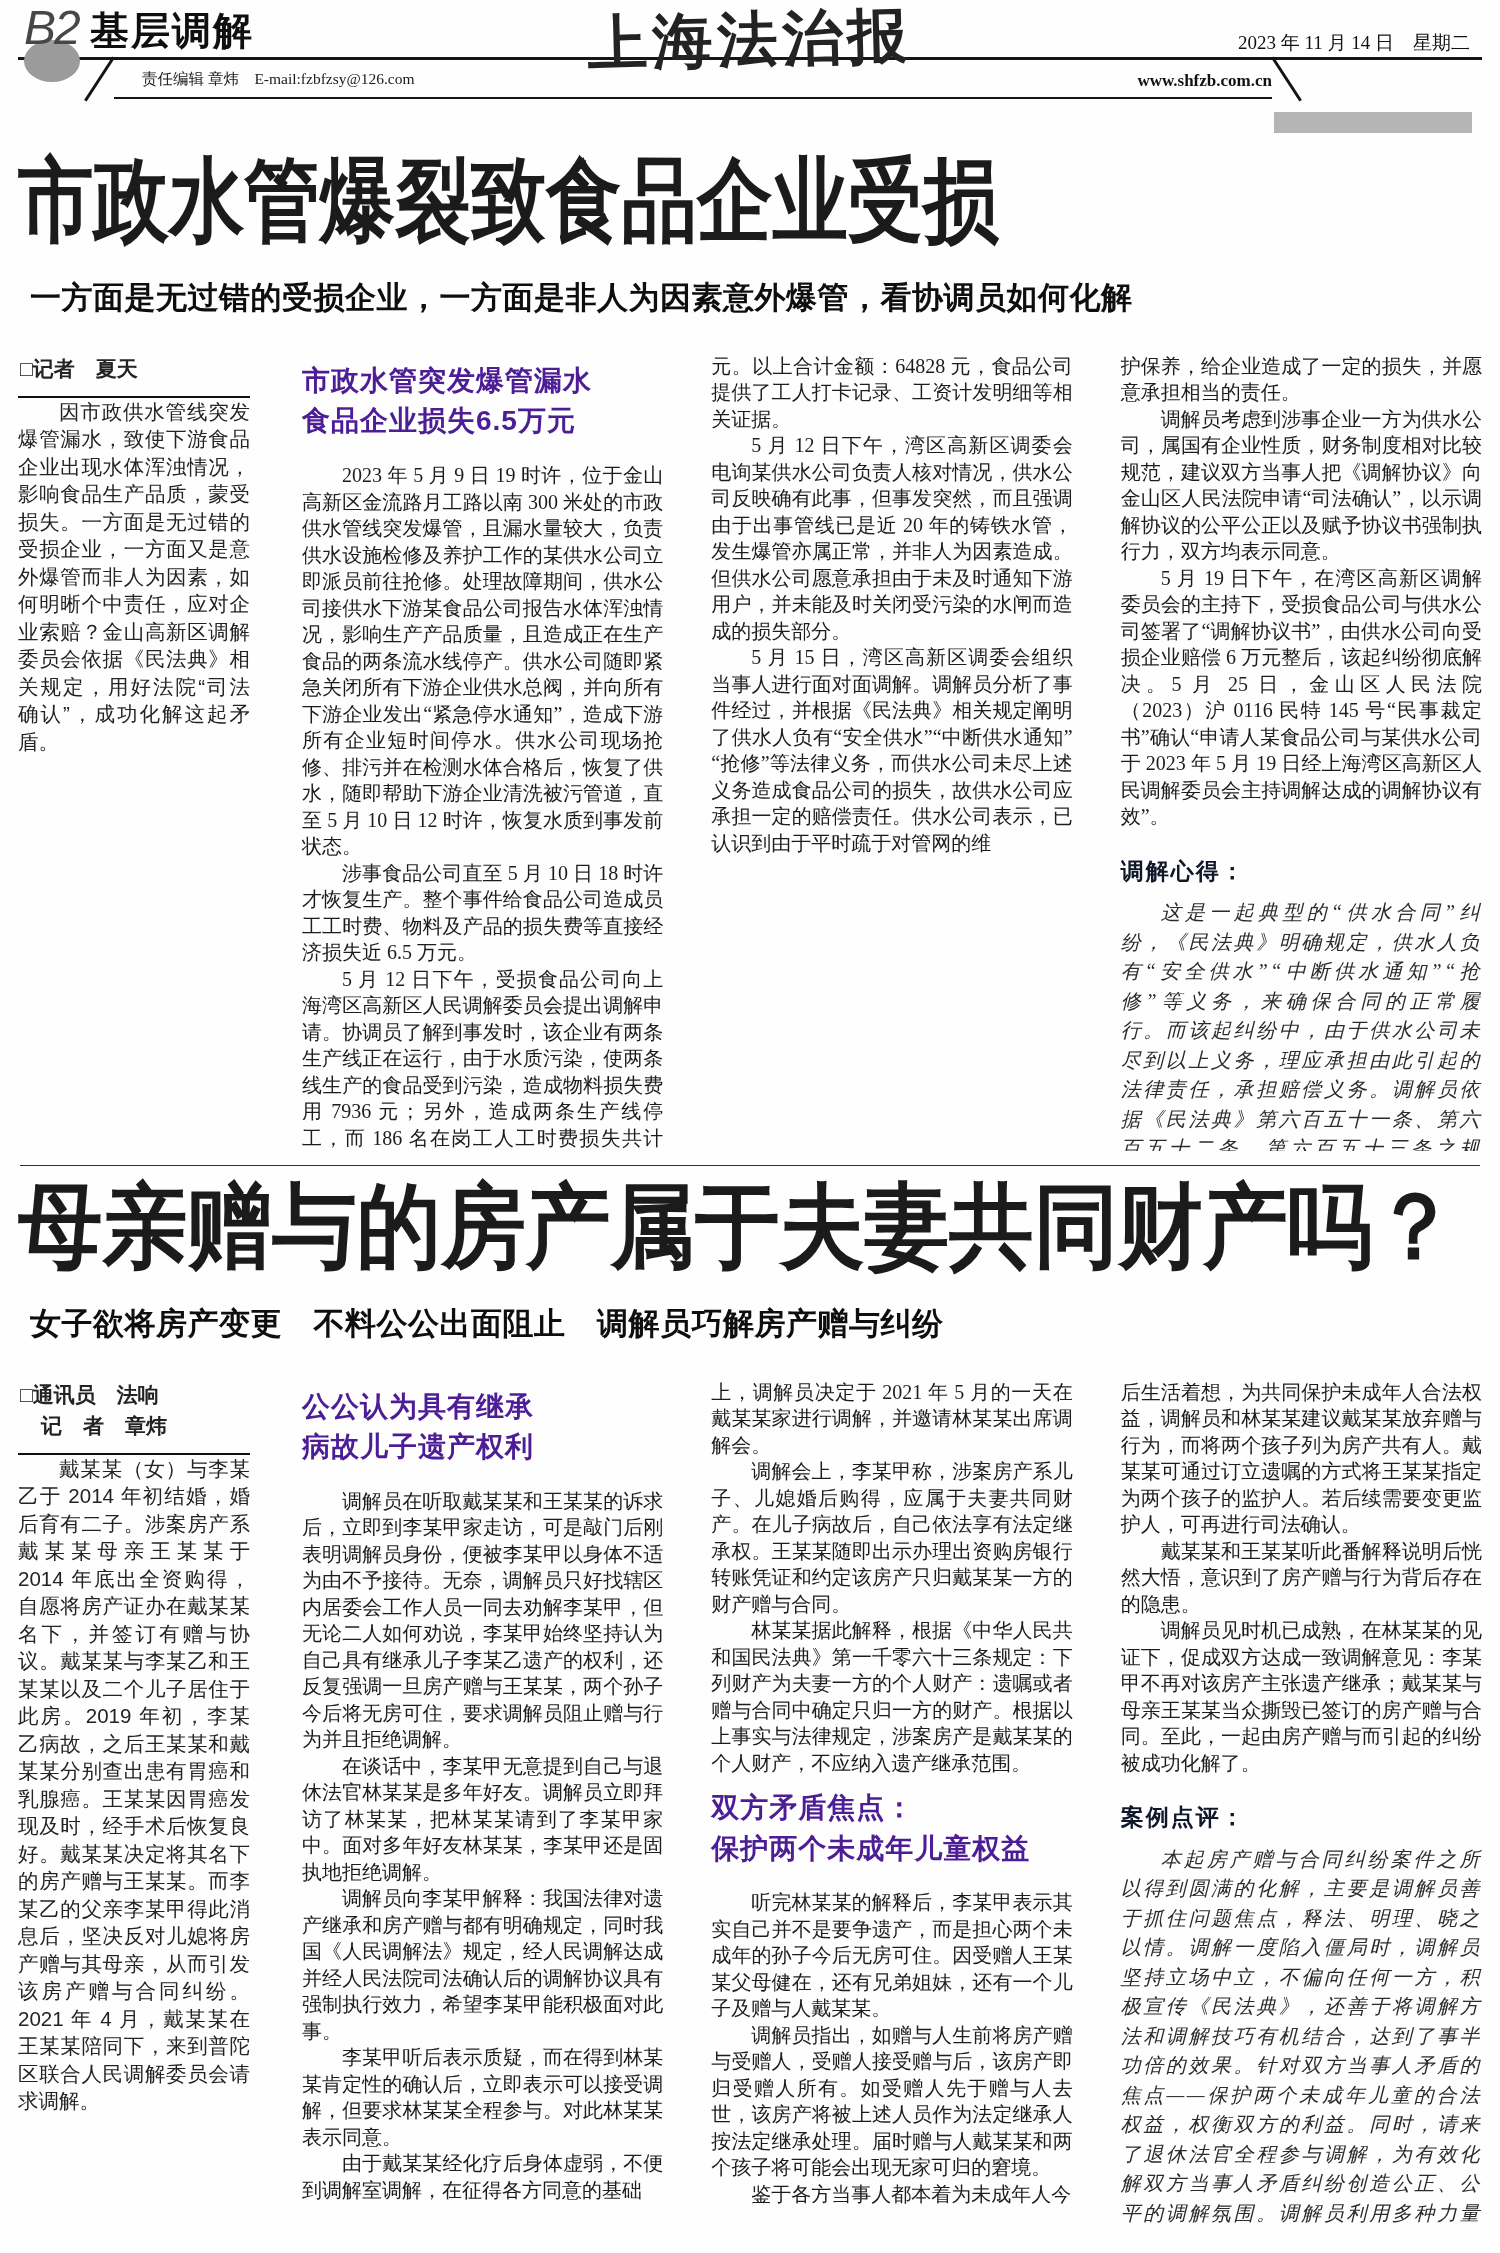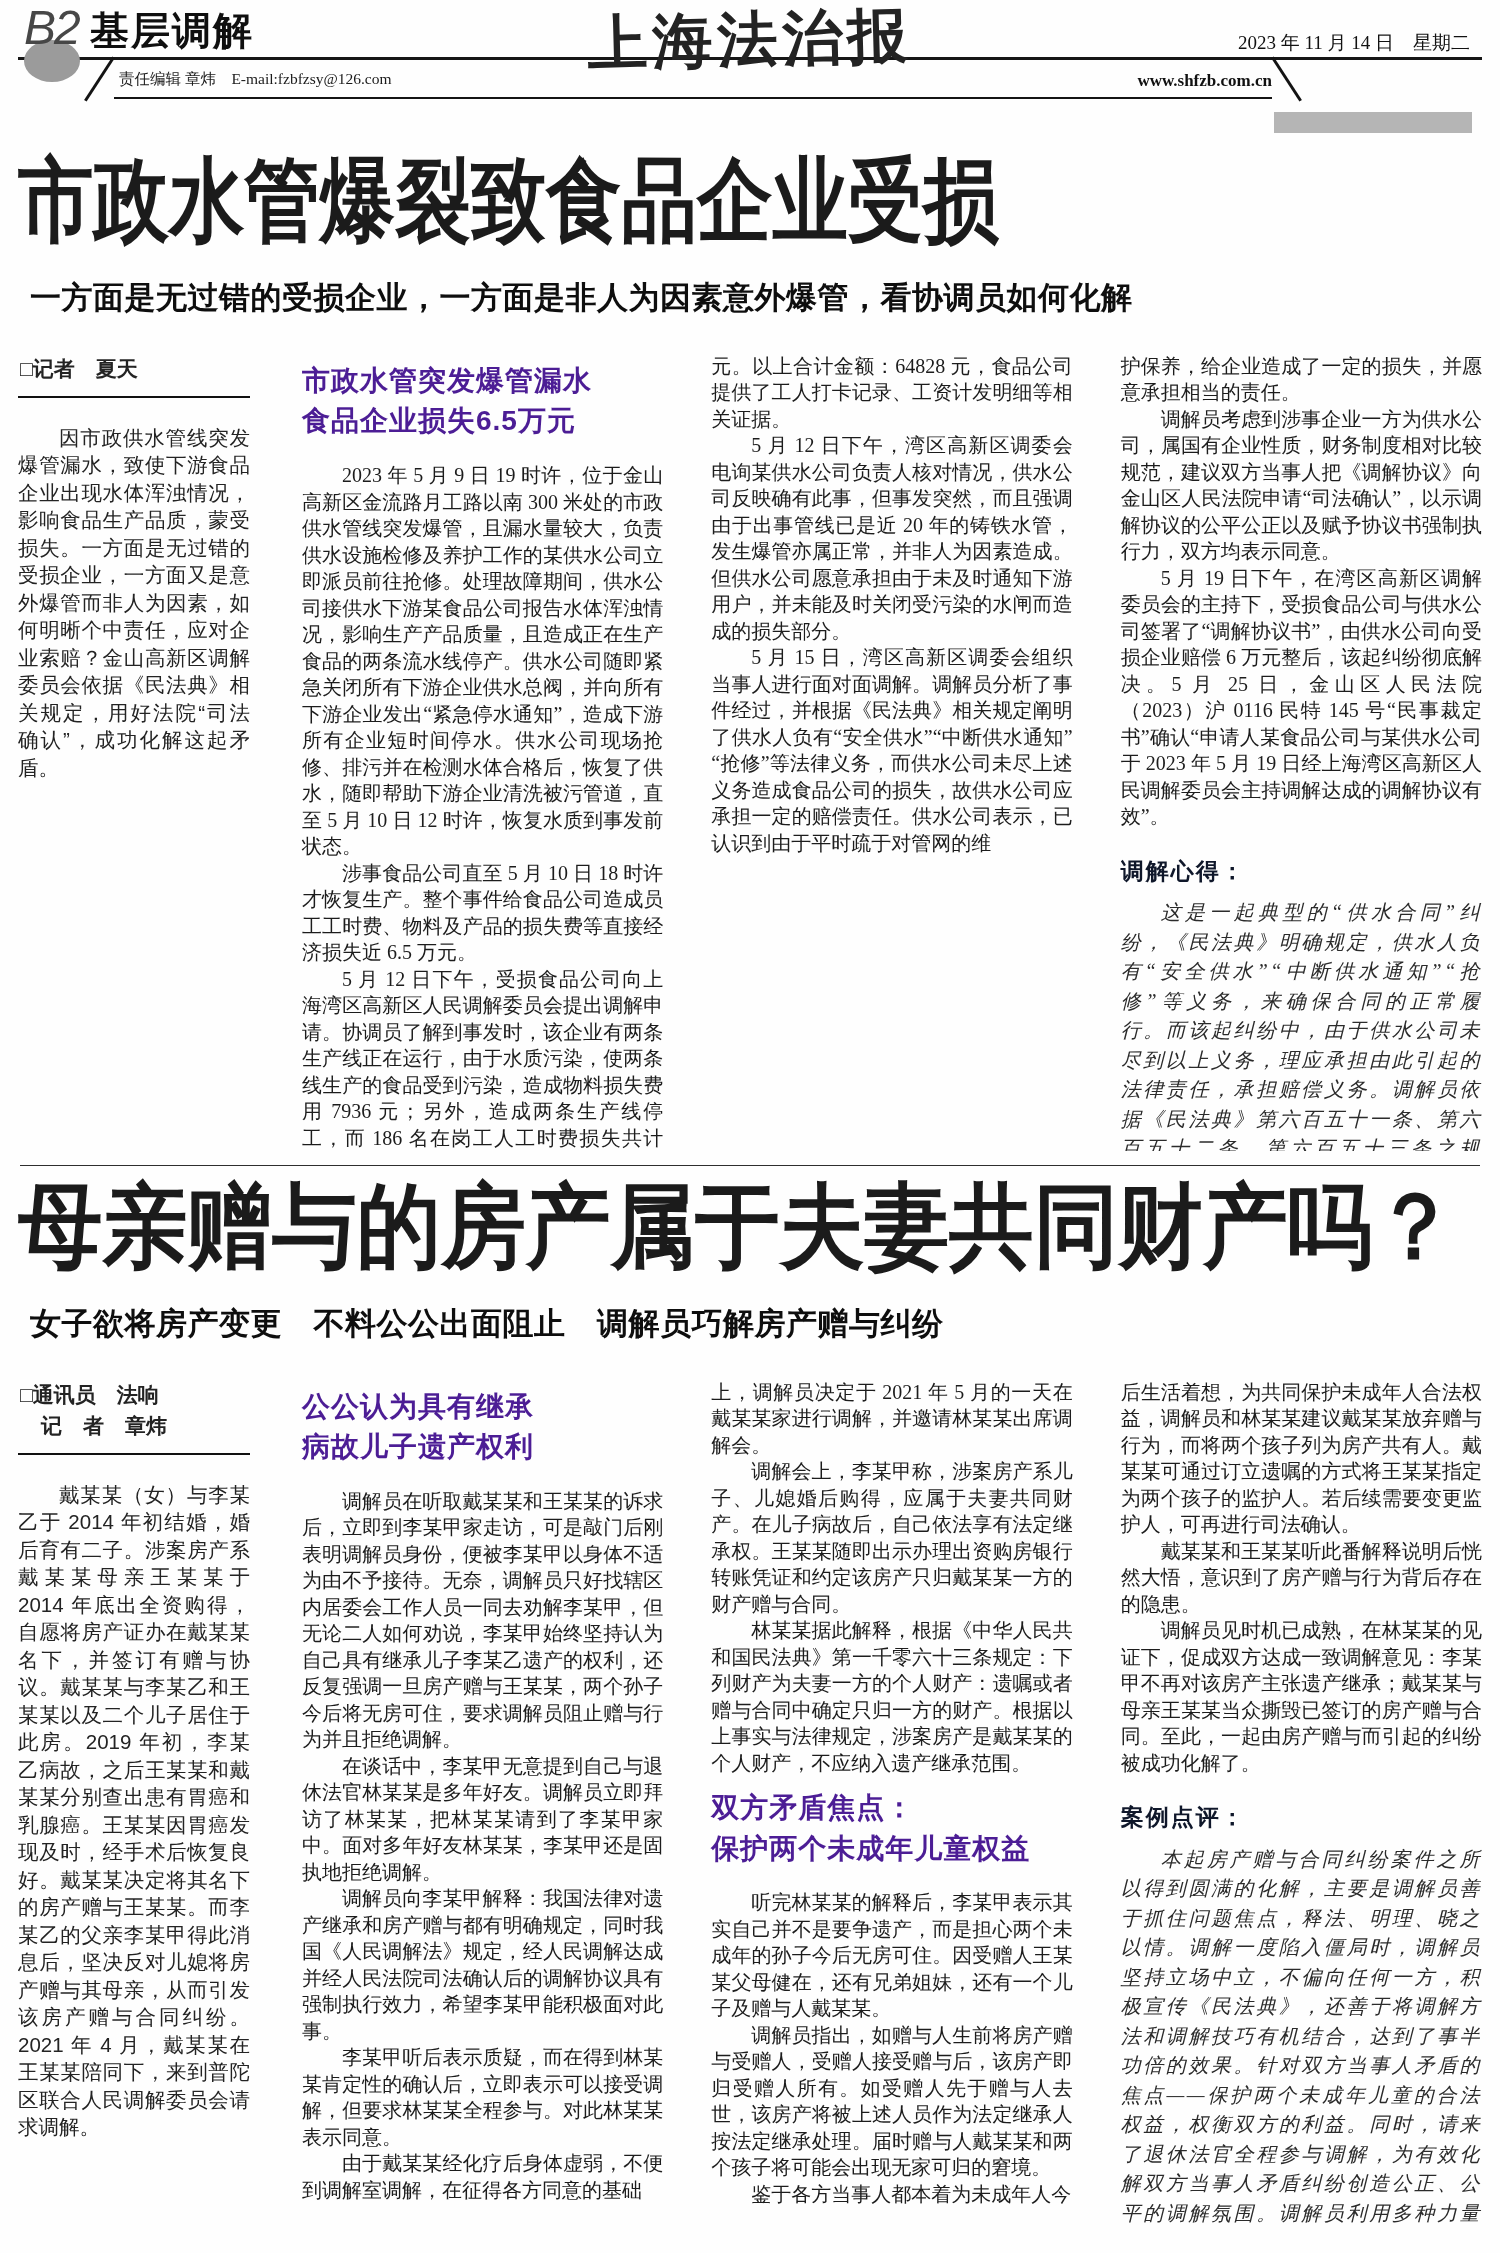--- a/index.html
+++ b/index.html
@@ -18,39 +18,39 @@
     font-style:italic;font-weight:400;font-size:48px;color:#474747;letter-spacing:-2px;}
   .section-title{position:absolute;left:72px;top:4px;font-family:"Liberation Sans","DejaVu Sans",sans-serif;
     font-weight:900;font-size:39px;color:#0f0f0f;letter-spacing:2px;}
   .masthead{position:absolute;left:50%;top:0;transform:translateX(-50%) rotate(-1.5deg);z-index:3;
     font-weight:900;font-size:60px;letter-spacing:5px;color:#232323;white-space:nowrap;}
   .hdr-date{position:absolute;right:12px;top:30px;font-size:19px;color:#111;}
   .gray-tab{position:absolute;right:10px;top:112px;width:198px;height:21px;background:#b5b5b5;}
   .band{position:absolute;left:96px;top:60px;width:1158px;height:37px;border-bottom:2.5px solid #141414;}
   .band::before{content:"";position:absolute;left:-16px;top:-7px;width:3px;height:52px;background:#141414;transform:rotate(33deg);}
   .band::after{content:"";position:absolute;right:-16px;top:-7px;width:3px;height:52px;background:#141414;transform:rotate(-33deg);}
-  .editor-line{position:absolute;left:5px;top:9px;font-size:15.5px;color:#1a1a1a;}
+  .editor-line{position:absolute;left:28px;top:9px;font-size:15.5px;color:#1a1a1a;}
   .site{position:absolute;left:0;right:0;top:11px;text-align:right;font-weight:700;font-size:17px;color:#111;}
 
   
   .headline{margin:8px 0 0;font-family:"Liberation Sans","DejaVu Sans",sans-serif;font-weight:900;
     color:#1b1b1b;white-space:nowrap;transform-origin:0 50%;}
   .headline.a1{font-size:92px;line-height:1.14;transform:scaleX(0.82);}
   .headline.a2{font-size:92px;line-height:1.14;transform:scaleX(0.92);}
   .subheadline{margin:24px 0 0 12px;font-family:"Liberation Sans","DejaVu Sans",sans-serif;
     font-weight:700;font-size:31px;color:#0e0e0e;letter-spacing:0.5px;}
   .cols{display:flex;margin-top:34px;position:relative;overflow:hidden;}
   .cols.a1{height:798px;}
   .cols.a2{height:850px;}
   .col-intro{flex:0 0 232px;margin-right:52px;font-family:"Liberation Sans","DejaVu Sans",sans-serif;
     font-size:20.5px;line-height:27.5px;text-align:justify;color:#232323;}
   .col{flex:1 1 0;margin-right:48px;font-size:20px;line-height:26.5px;text-align:justify;}
   .col:last-child{margin-right:0;}
   .kicker{font-family:"Liberation Sans","DejaVu Sans",sans-serif;font-weight:700;font-size:21px;line-height:31px;
-    border-bottom:2.5px solid #111;padding:0 0 12px 2px;margin-bottom:26px;}
+    border-bottom:2.5px solid #111;padding:0 0 12px 2px;}
   .para{margin:0;text-indent:2em;}
   .cont{margin:0;text-indent:0;}
   .col-subhead{font-family:"Liberation Sans","DejaVu Sans",sans-serif;font-weight:700;font-size:28px;
     line-height:1.45;color:#4c1d95;margin:8px 0 20px;letter-spacing:1px;}
   .col-subhead.mid{margin-top:12px;}
   .heading{font-family:"Liberation Sans","DejaVu Sans",sans-serif;font-weight:700;font-size:23px;
     margin:28px 0 14px;letter-spacing:2px;color:#0f172a;}
   .kai{margin:0;font-style:italic;font-size:20px;line-height:29.5px;letter-spacing:2.5px;
     text-indent:2em;color:#2b2b2b;}
   .divider{border-top:1.5px solid #2e2e2e;margin:14px 2px 0;}

